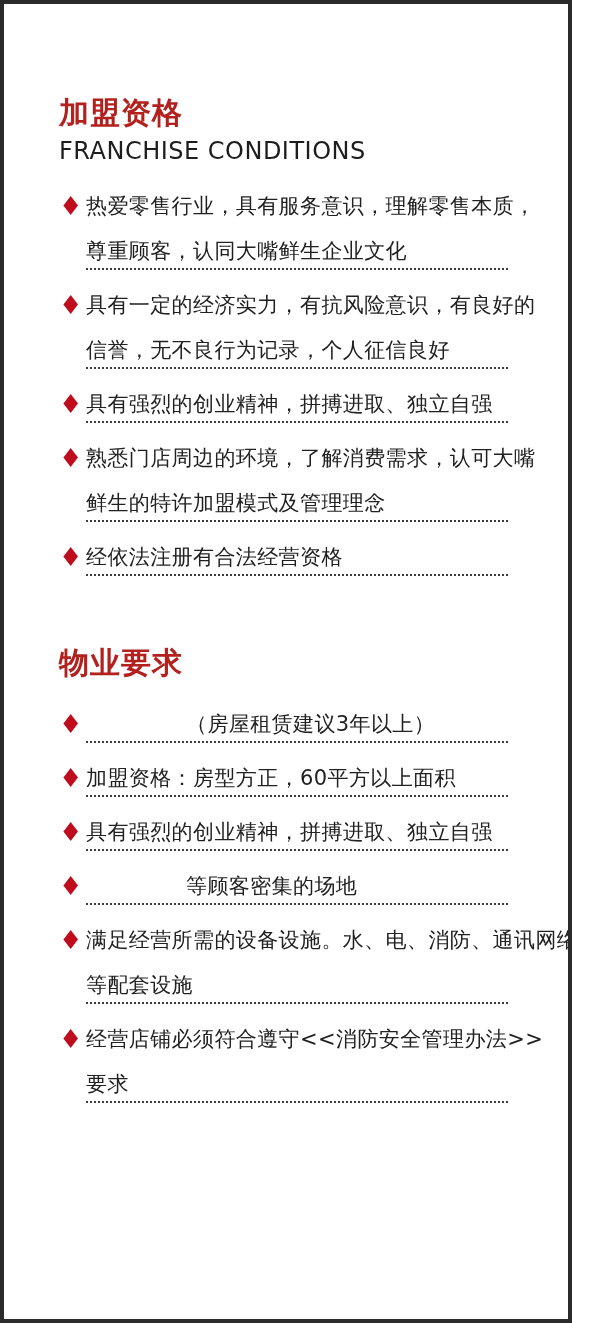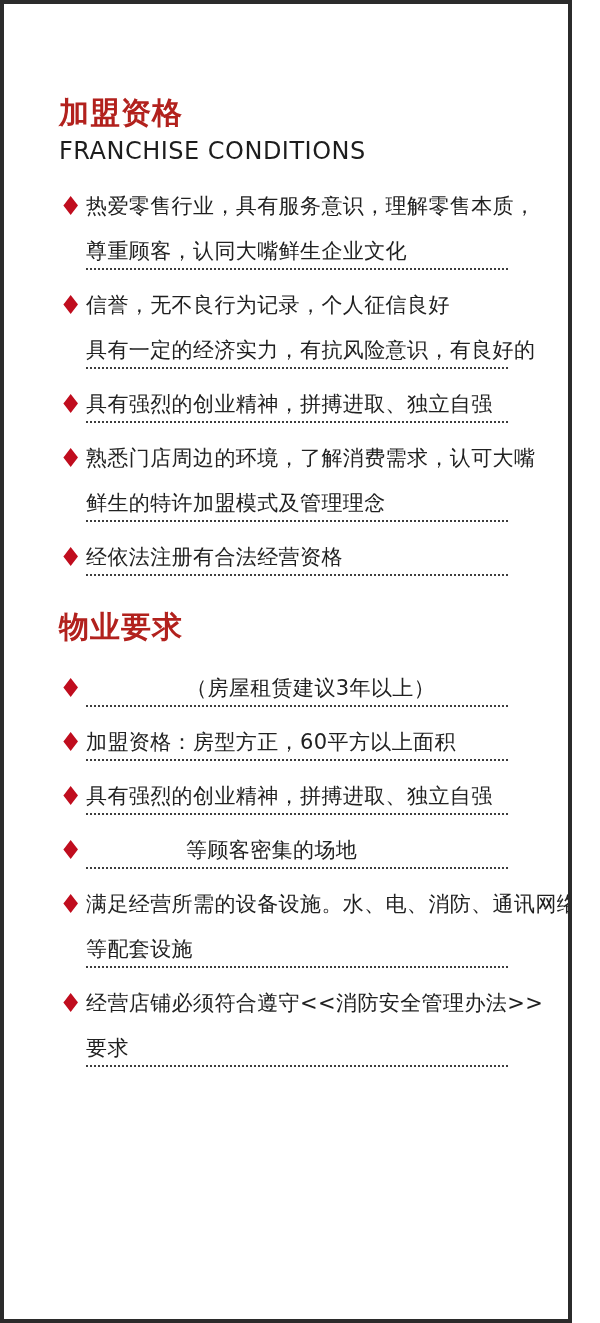--- a/index.html
+++ b/index.html
@@ -17,21 +17,21 @@
     width:600px;height:1323px;
     font-family:"DejaVu Sans","Liberation Sans",sans-serif;
   }
   .frame{
     width:572px;height:1323px;
     background:var(--bg);
     border:4px solid var(--frame);
     padding:90px 60px 0 55px;
     overflow:hidden;
   }
-  .sec + .sec{margin-top:32px;}
+  .sec + .sec{margin-top:68px;}
   h1.cn{
     font-size:30px;
     font-weight:700;
     line-height:38px;
     color:var(--red);
     letter-spacing:1px;
   }
   .en{
     margin-top:6px;
     font-size:24px;
@@ -82,22 +82,22 @@
             <span class="bullet">♦</span>
             <div class="lines">
               <div class="line">热爱零售行业，具有服务意识，理解零售本质，</div>
               <div class="line">尊重顾客，认同大嘴鲜生企业文化</div>
             </div>
           </div>
           <div class="dots"></div>
           <div class="item">
             <span class="bullet">♦</span>
             <div class="lines">
+              <div class="line">具有一定的经济实力，有抗风险意识，有良好的</div>
               <div class="line">信誉，无不良行为记录，个人征信良好</div>
-              <div class="line">具有一定的经济实力，有抗风险意识，有良好的</div>
             </div>
           </div>
           <div class="dots"></div>
           <div class="item">
             <span class="bullet">♦</span>
             <div class="lines">
               <div class="line">具有强烈的创业精神，拼搏进取、独立自强</div>
             </div>
           </div>
           <div class="dots"></div>

